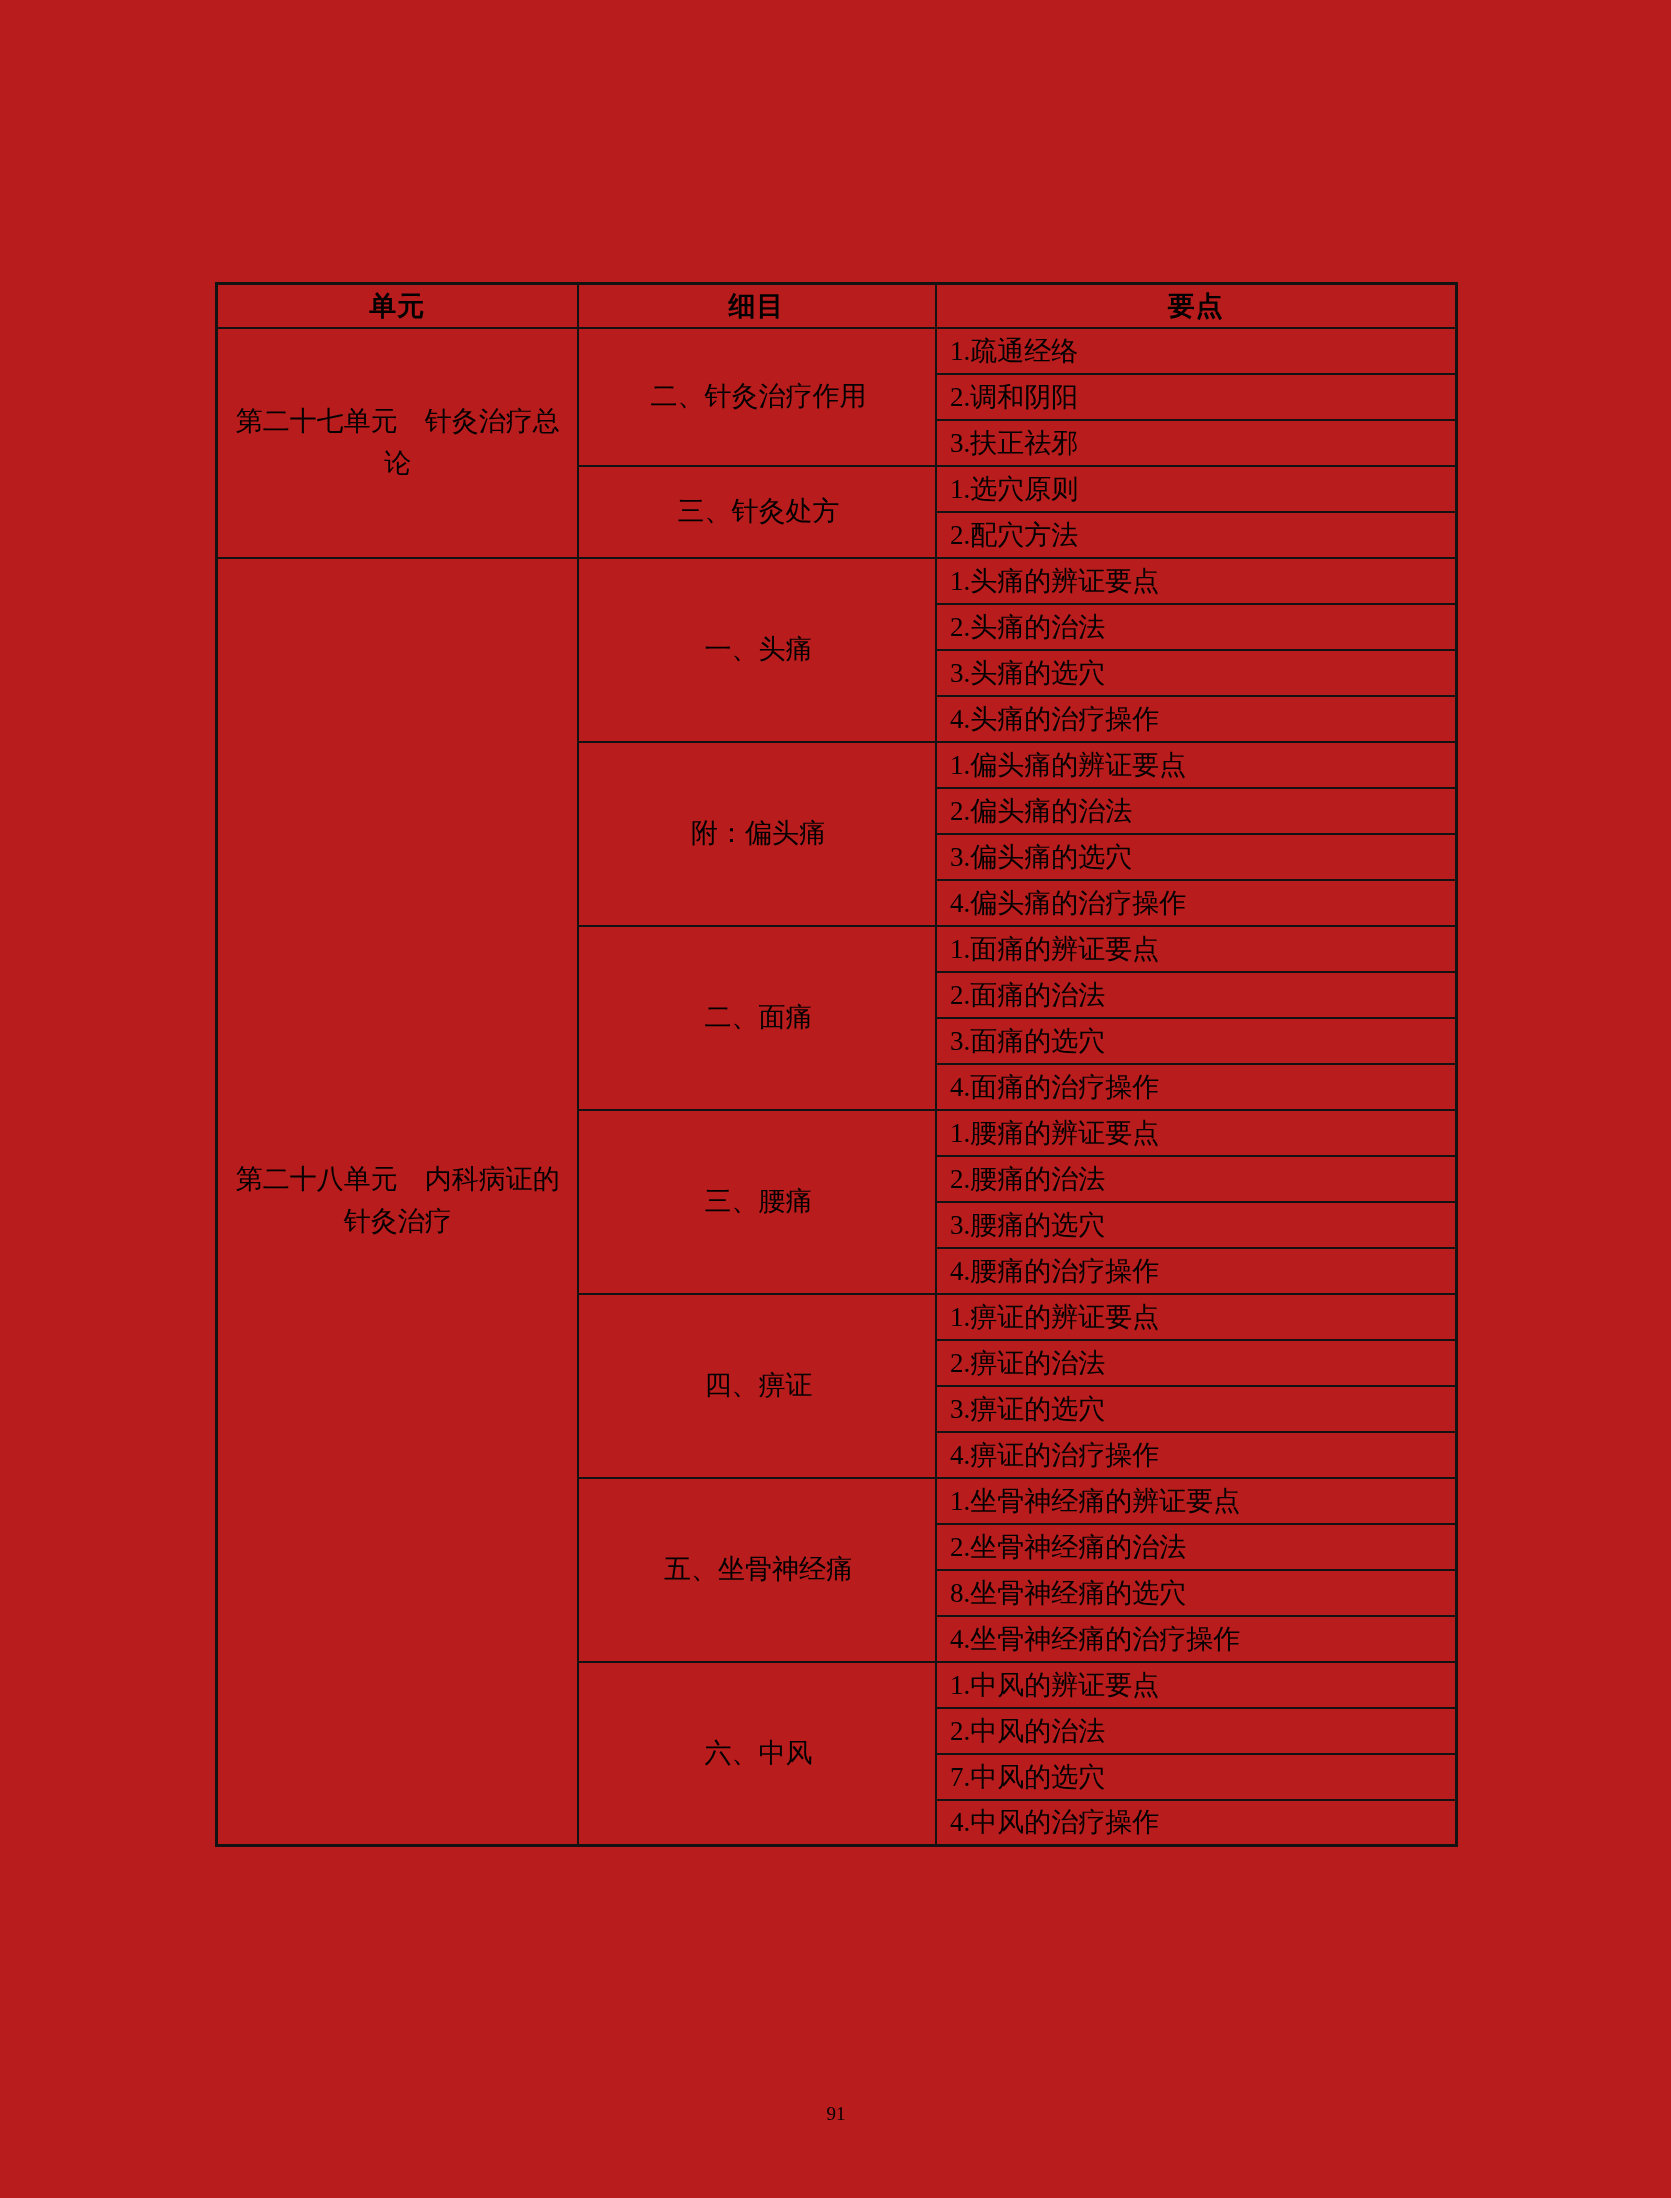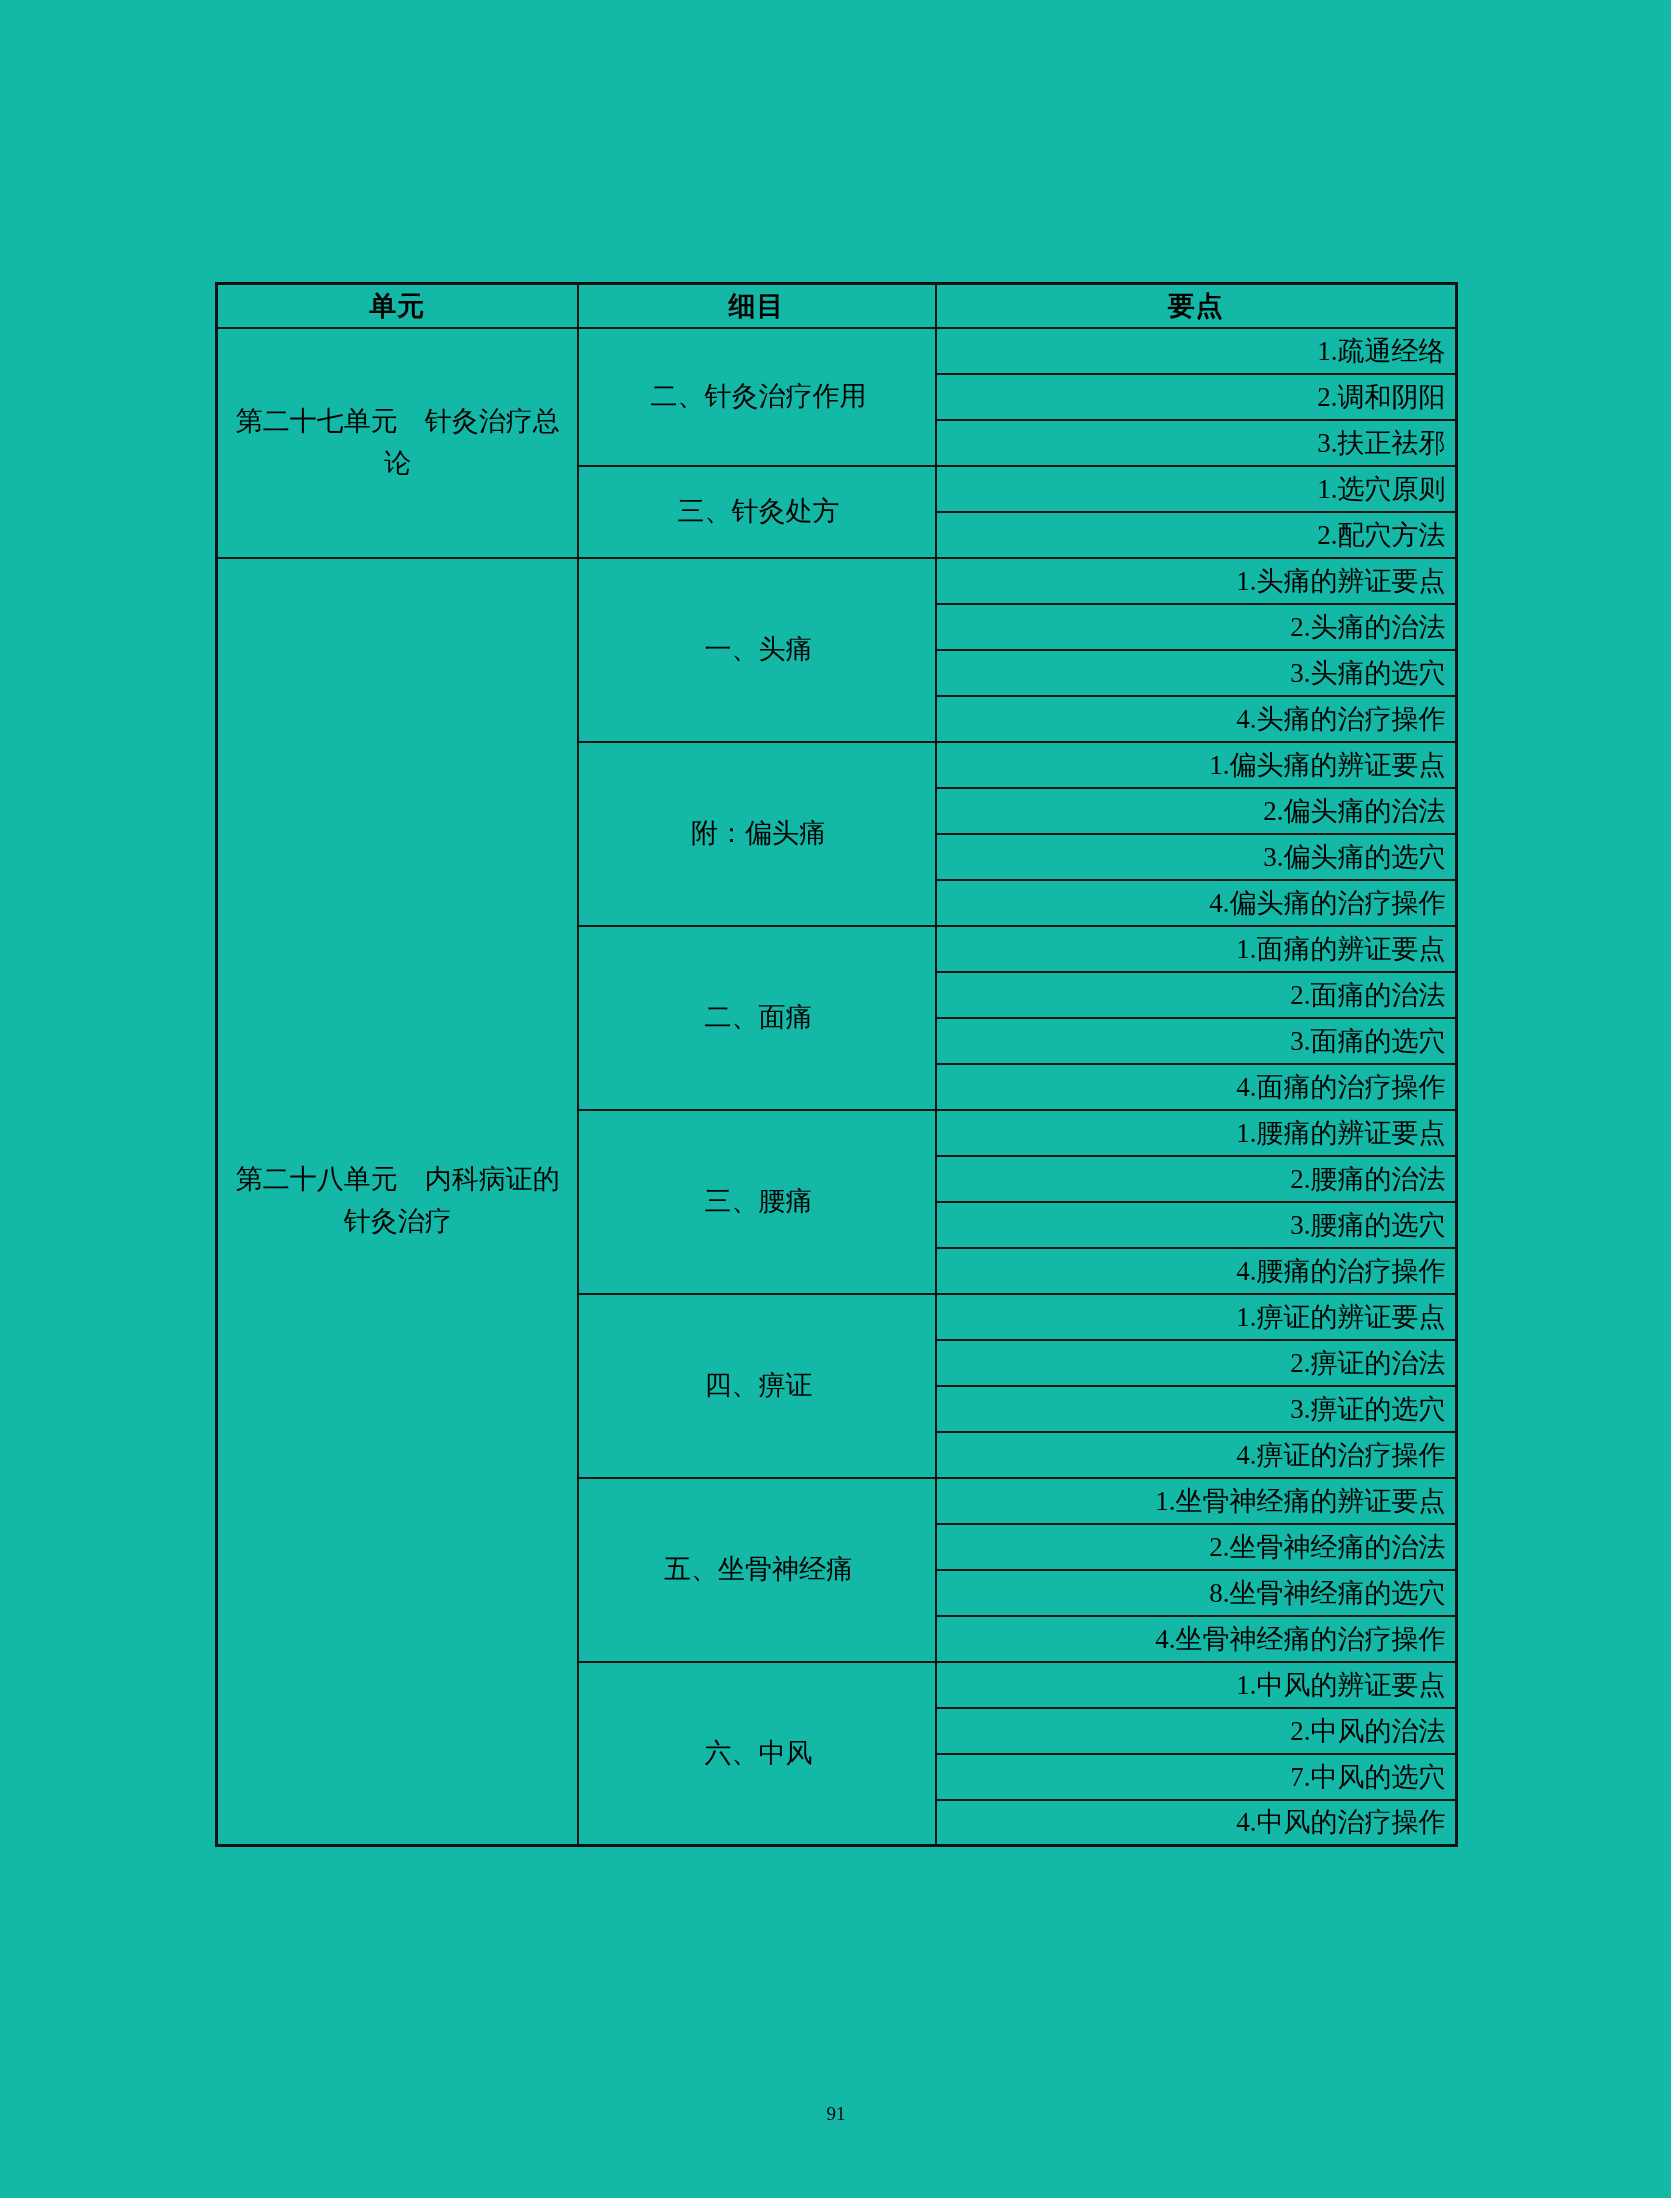--- a/index.html
+++ b/index.html
@@ -7,21 +7,21 @@
   body {
     width: 1672px;
     height: 2199px;
     position: relative;
     font-family: "Liberation Serif", serif;
     color: #000000;
   }
   .page {
     position: absolute;
     inset: 0;
-    background: #14b8a6;
+    background: #b91c1c;
     overflow: hidden;
   }
   table.syllabus {
     position: absolute;
     left: 215px;
     top: 282px;
     width: 1241px;
     border-collapse: collapse;
     table-layout: fixed;
     border: 3.8px solid #121212;
@@ -45,21 +45,21 @@
     text-align: center;
     padding: 3.8px 13.4px 3.8px 14.3px;
     line-height: 1.55;
   }
   td.item-cell {
     text-align: center;
     padding: 3.8px 11.5px 3.8px 15.3px;
     line-height: 1.45;
   }
   td.point-cell {
-    text-align: right;
+    text-align: left;
     padding: 1.9px 9.6px 1.9px 13.4px;
     white-space: nowrap;
   }
   .page-number {
     position: absolute;
     left: 0;
     right: 0;
     top: 2103px;
     text-align: center;
     font-size: 19px;

